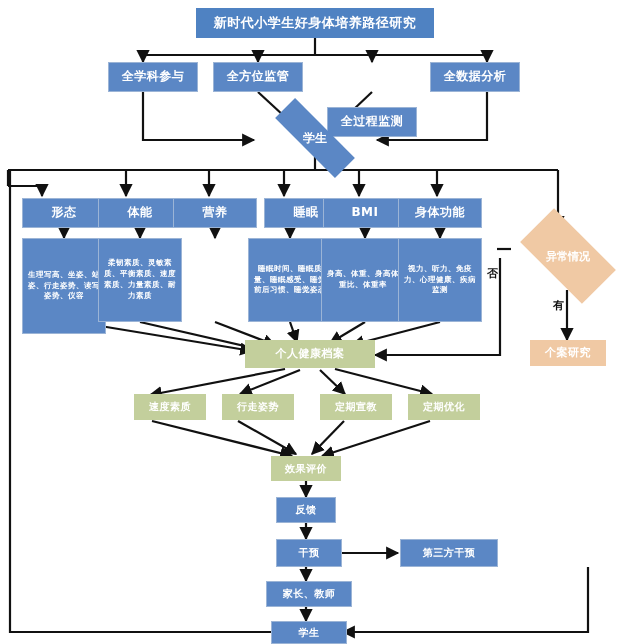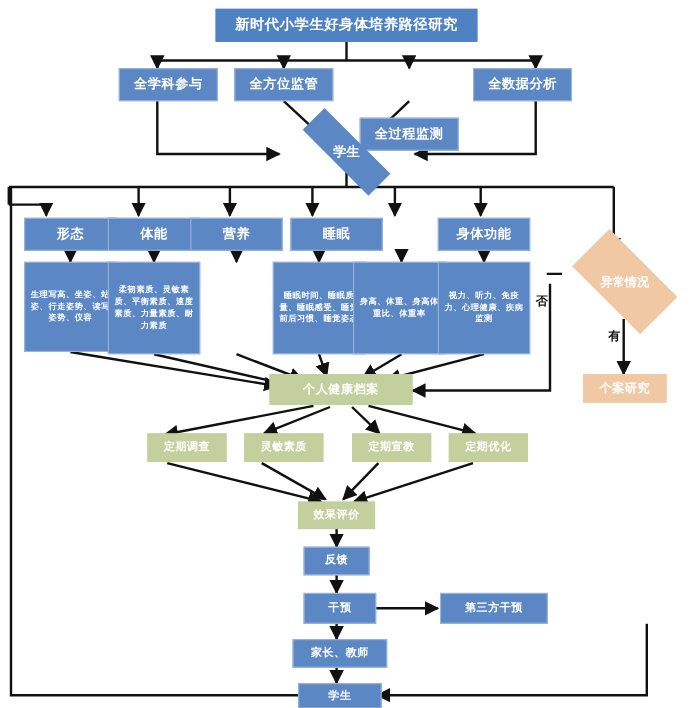--- a/index.html
+++ b/index.html
@@ -143,25 +143,28 @@
   </div>
   <div class="node blue cat" style="left:98px;top:198px;width:84px;height:30px;">
     <span>体能</span>
   </div>
   <div class="node blue cat" style="left:173px;top:198px;width:84px;height:30px;">
     <span>营养</span>
   </div>
   <div class="node blue cat" style="left:264px;top:198px;width:84px;height:30px;">
     <span>睡眠</span>
   </div>
+  <div class="node blue cat" style="left:323px;top:198px;width:84px;height:30px;">
+    <span>BMI</span>
+  </div>
   <div class="node blue cat" style="left:398px;top:198px;width:84px;height:30px;">
     <span>身体功能</span>
   </div>
 
-  <div class="node blue detail" style="left:22px;top:238px;width:84px;height:82px;">
+  <div class="node blue detail" style="left:22px;top:238px;width:84px;height:96px;">
     <span>生理写高、坐姿、站姿、行走姿势、读写姿势、仪容</span>
   </div>
   <div class="node blue detail" style="left:98px;top:238px;width:84px;height:84px;">
     <span>柔韧素质、灵敏素质、平衡素质、速度素质、力量素质、耐力素质</span>
   </div>
   <div class="node blue detail" style="left:248px;top:238px;width:84px;height:84px;">
     <span>睡眠时间、睡眠质量、睡眠感受、睡觉前后习惯、睡觉姿态</span>
   </div>
   <div class="node blue detail" style="left:321px;top:238px;width:84px;height:84px;">
     <span>身高、体重、身高体重比、体重率</span>
@@ -179,24 +182,24 @@
 
   <div class="node orange small" style="left:530px;top:340px;width:76px;height:26px;">
     <span>个案研究</span>
   </div>
 
   <div class="node green small" style="left:245px;top:340px;width:130px;height:28px;">
     <span>个人健康档案</span>
   </div>
 
   <div class="node green smaller" style="left:134px;top:394px;width:72px;height:26px;">
-    <span>定期调查</span>
+    <span>速度素质</span>
   </div>
   <div class="node green smaller" style="left:222px;top:394px;width:72px;height:26px;">
-    <span>灵敏素质</span>
+    <span>行走姿势</span>
   </div>
   <div class="node green smaller" style="left:320px;top:394px;width:72px;height:26px;">
     <span>定期宣教</span>
   </div>
   <div class="node green smaller" style="left:408px;top:394px;width:72px;height:26px;">
     <span>定期优化</span>
   </div>
 
   <div class="node green smaller" style="left:271px;top:456px;width:70px;height:25px;">
     <span>效果评价</span>

